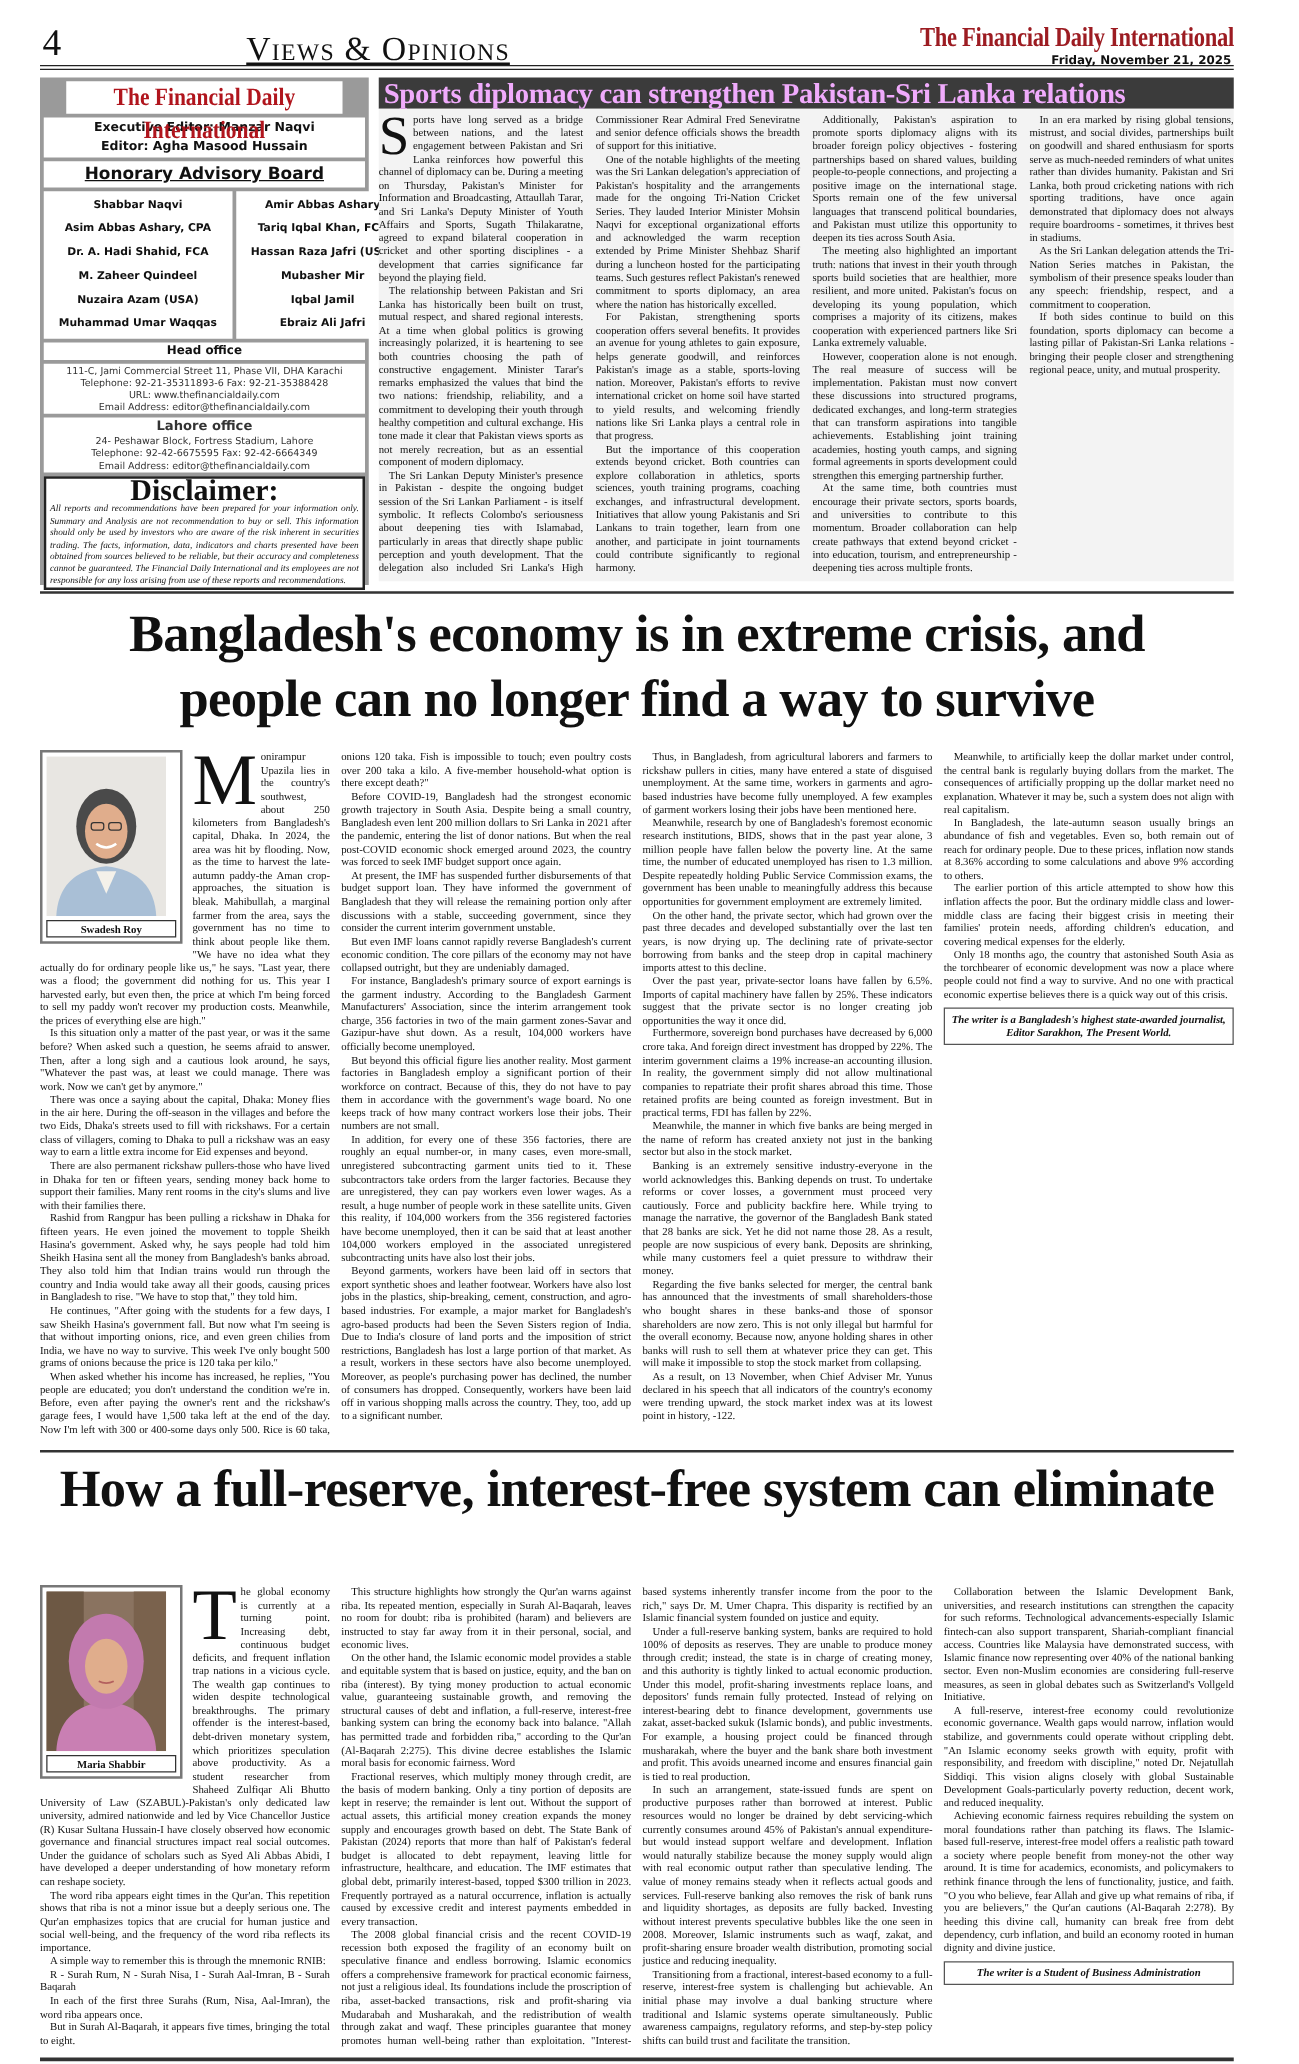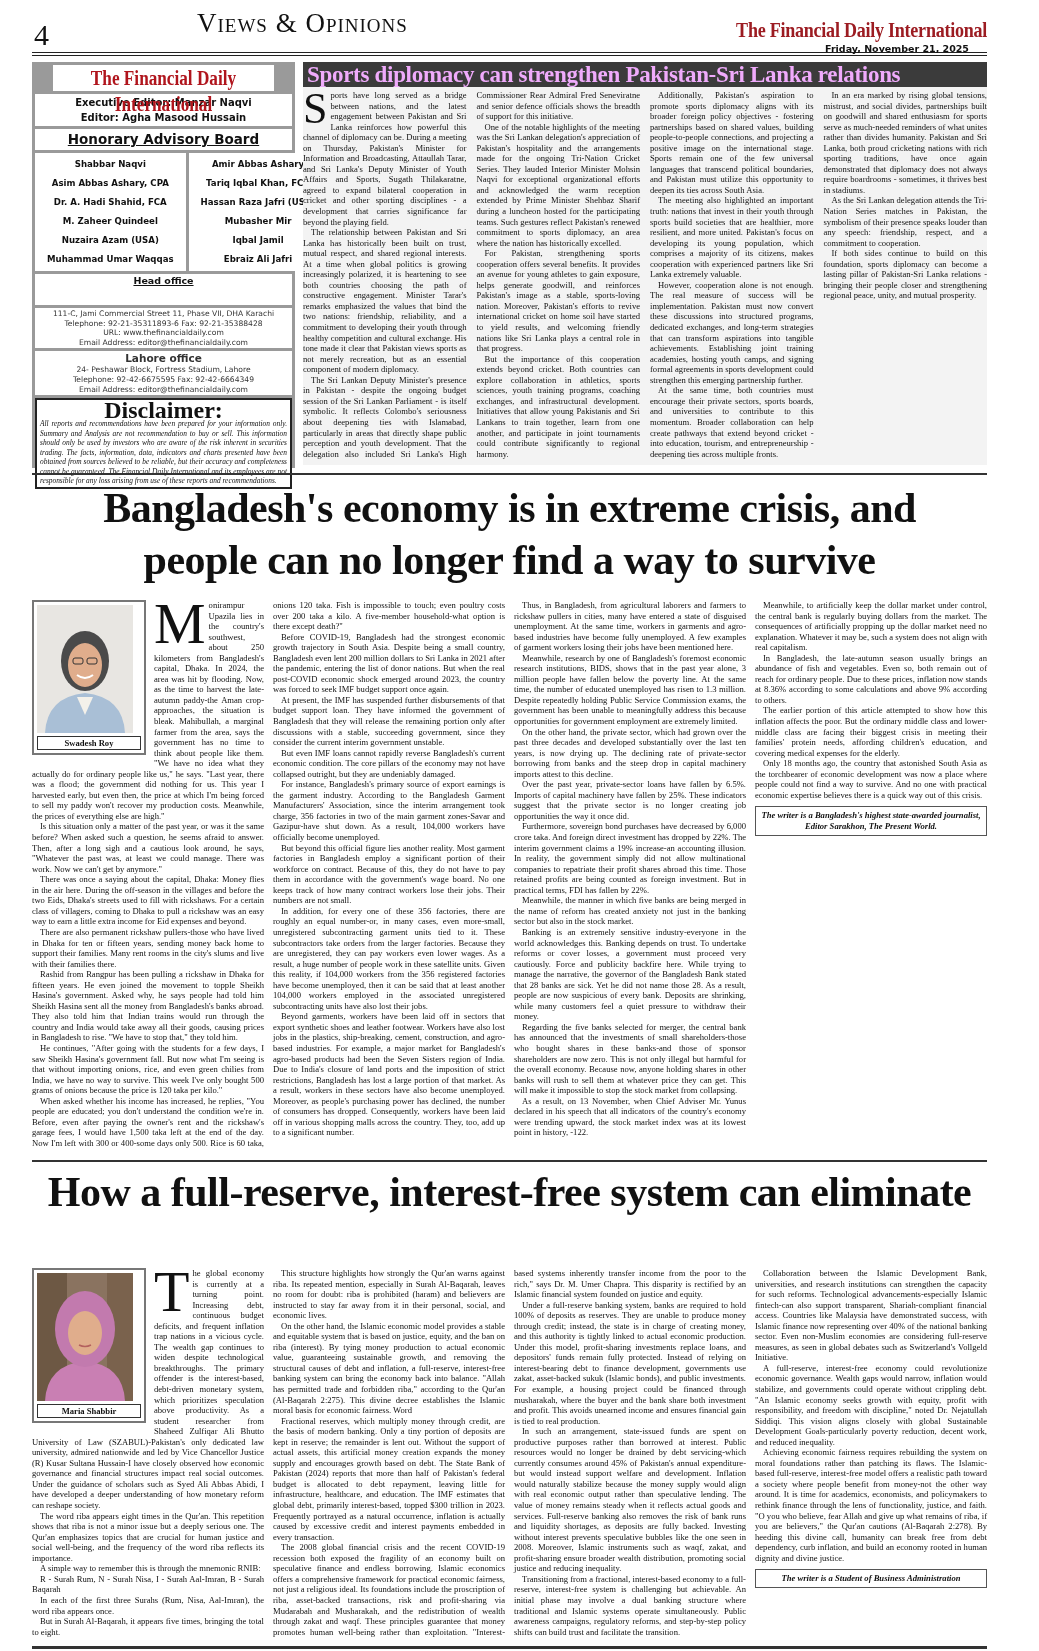--- a/index.html
+++ b/index.html
@@ -2,35 +2,35 @@
 <html><head>
 <meta charset="utf-8">
 <style>
   * { box-sizing: border-box; margin: 0; padding: 0; }
   html, body { width: 1039px; height: 1651px; background: #fff; overflow: hidden; }
   body { font-family: "Liberation Serif", serif; color: #111; position: relative; }
 
   
   .masthead { position: absolute; left: 32px; top: 8px; width: 955px; height: 48px; border-bottom: 4px double #222; }
   .page-num { position: absolute; left: 2px; top: 10px; font-size: 30px; font-family: "Liberation Serif", serif; }
-  .section-title { position: absolute; left: 165px; top: 0; font-size: 27px; font-variant: small-caps; letter-spacing: 1px; font-family: "Liberation Serif", serif; }
+  .section-title { position: absolute; left: 165px; top: 16px; font-size: 27px; font-variant: small-caps; letter-spacing: 1px; font-family: "Liberation Serif", serif; text-decoration: underline; }
   .brand-right { position: absolute; right: 0; top: 9px; text-align: right; }
   .brand-right .brand { color: #9c1c22; font-size: 22px; font-family: "Liberation Serif", serif; font-weight: bold; transform: scaleX(0.82); transform-origin: right; display: block; letter-spacing: -0.3px; }
-  .brand-right .date { font-family: "DejaVu Sans", sans-serif; font-weight: bold; font-size: 9.5px; display: block; margin-top: 0px; margin-right: 18px; }
+  .brand-right .date { font-family: "DejaVu Sans", sans-serif; font-weight: bold; font-size: 9.5px; display: block; margin-top: 0px; margin-right: 2px; }
 
   
   .staffbox { position: absolute; left: 32px; top: 62px; width: 263px; height: 406px; background: #9a9a9a; padding: 3px; }
   .sb-cell { background: #fff; text-align: center; margin-bottom: 3px; }
   .sb-brand { color: #b0151d; font-size: 20px; font-weight: bold; height: 26px; line-height: 26px; transform: scaleX(0.86); font-family: "Liberation Serif", serif; }
   .sb-editors { font-family: "DejaVu Sans", sans-serif; font-weight: bold; font-size: 10px; line-height: 15px; padding: 1px 0; }
   .sb-board-title { font-family: "DejaVu Sans", sans-serif; font-weight: bold; font-size: 13.5px; text-decoration: underline; height: 21px; line-height: 21px; }
   .sb-grid { display: flex; gap: 3px; margin-bottom: 3px; }
   .sb-col { flex: 1; background: #fff; padding: 2px 12px; }
   .sb-col div { font-family: "DejaVu Sans", sans-serif; font-weight: bold; font-size: 8.6px; line-height: 19px; text-align: center; white-space: nowrap; }
-  .sb-ho-title { font-family: "DejaVu Sans", sans-serif; font-weight: bold; font-size: 9.5px; text-decoration: underline; height: 31px; line-height: 14px; }
+  .sb-ho-title { font-family: "DejaVu Sans", sans-serif; font-weight: bold; font-size: 9.5px; height: 14px; line-height: 14px; }
   .sb-addr { font-family: "DejaVu Sans", sans-serif; font-size: 7.6px; line-height: 9.6px; color: #333; padding: 1px 12px; text-align: center; }
   .sb-lahore-title { font-family: "DejaVu Sans", sans-serif; font-weight: bold; font-size: 10.5px; line-height: 13px; }
   .sb-disclaimer { background: #fff; border: 2px solid #222; padding: 1px 3px; margin-top: 0; }
   .sb-disc-title { font-size: 24px; font-weight: bold; text-align: center; line-height: 18px; font-family: "Liberation Serif", serif; }
   .sb-disc-body { font-style: italic; font-size: 7.4px; line-height: 9.5px; text-align: justify; }
 
   
   .sports { position: absolute; left: 303px; top: 62px; width: 684px; height: 406px; }
   .sports-head { background: #3b3b3b; color: #f0abfc; font-size: 23px; font-weight: bold; height: 25px; line-height: 25px; padding-left: 4px; white-space: nowrap; overflow: hidden; font-family: "Liberation Serif", serif; letter-spacing: -0.3px; transform-origin: left; }
   .sports-body { column-count: 4; column-gap: 10px; font-size: 8.6px; line-height: 10.55px; text-align: justify; padding-top: 3px; height: 378px; background: #f3f3f3; column-fill: auto; }

